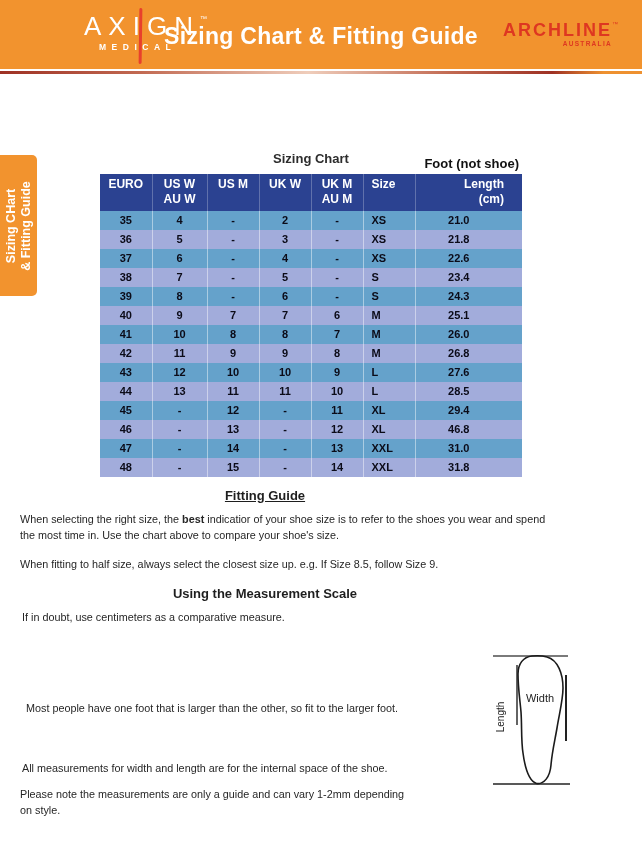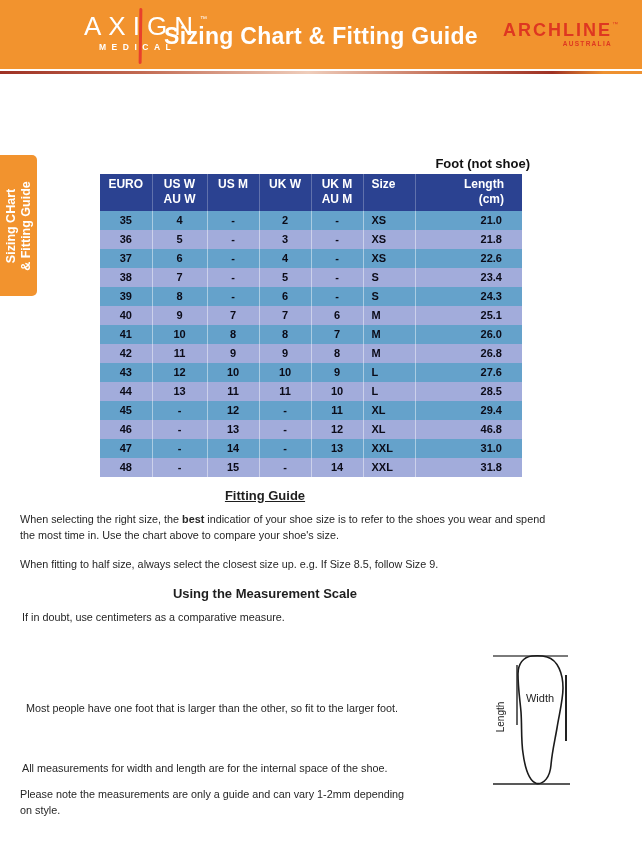--- a/index.html
+++ b/index.html
@@ -23,38 +23,38 @@
   .logo-archline .tm{font-size:6px;vertical-align:10px;}
   .logo-archline .sub{font-size:6.5px;font-weight:bold;letter-spacing:1.3px;margin:2px 6px 0 0;}
   
   .side-tab{position:absolute;left:0;top:155px;width:37px;height:141px;background:#F2932E;border-radius:0 5px 5px 0;}
   .side-tab .tab-text{position:absolute;left:50%;top:50%;width:140px;
     transform:translate(-50%,-50%) rotate(-90deg);
     color:#ffffff;font-weight:bold;font-size:12.5px;line-height:15px;text-align:center;white-space:pre-line;}
   
   .table-title{position:absolute;left:100px;top:151px;width:422px;text-align:center;
     font-size:13px;font-weight:bold;color:#2d2d2d;}
-  .foot-note{position:absolute;right:112px;top:156px;font-size:13px;font-weight:bold;color:#111111;}
+  .foot-note{position:absolute;right:123px;top:156px;font-size:13px;font-weight:bold;color:#111111;}
   .size-table-wrap{position:absolute;left:100px;top:174px;width:422px;}
   table.size-table{border-collapse:collapse;table-layout:fixed;width:422px;padding-left:26px;}
   .size-table th{
     background:#2B4291;color:#ffffff;font-size:12px;font-weight:bold;
     vertical-align:top;padding:3px 0 2px 0;white-space:pre-line;line-height:15px;height:32px;
     border-left:1px solid rgba(255,255,255,.25);}
   .size-table th:first-child{border-left:none;}
   .size-table td{
     font-size:11px;font-weight:bold;color:#0b0b18;text-align:center;
     height:19px;padding:0;border-left:1px solid rgba(255,255,255,.45);line-height:19px;}
   .size-table td:first-child{border-left:none;}
   .size-table tbody tr:nth-child(odd) td{background:#65A2CB;}
   .size-table tbody tr:nth-child(even) td{background:#A2ACDB;}
   .size-table th:nth-child(6){text-align:left;padding-left:8px;}
   .size-table td:nth-child(6){text-align:left;padding-left:8px;}
   .size-table th:nth-child(7){text-align:right;padding-right:18px;}
-  .size-table td:nth-child(7){text-align:right;padding-right:20px;margin-left:44px;}
+  .size-table td:nth-child(7){text-align:center;padding-right:20px;margin-left:44px;}
   
   .sec-heading{position:absolute;left:0;width:530px;text-align:center;
     font-size:13px;font-weight:bold;color:#1e1e1e;}
   .para{position:absolute;font-size:10.8px;line-height:15.5px;color:#262626;white-space:pre-line;}
   
   .foot-diagram{position:absolute;left:490px;top:648px;}
   .foot-diagram text{font-family:"Liberation Sans","DejaVu Sans",sans-serif;fill:#222222;}
 </style>
 </head>
 <body>
@@ -77,20 +77,21 @@
       <div class="sub">AUSTRALIA</div>
     </div>
   </div>
   <div class="header-rule"></div>
 
   <div class="side-tab">
     <div class="tab-text">Sizing CHart
 &amp; Fitting Guide</div>
   </div>
 
+  <div class="table-title">Sizing Chart</div>
   <div class="foot-note">Foot (not shoe)</div>
   <div class="size-table-wrap">
     <table class="size-table" id="size-table">
       <colgroup id="size-cols">
           <col style="width: 52px;">
           <col style="width: 55px;">
           <col style="width: 52px;">
           <col style="width: 52px;">
           <col style="width: 52px;">
           <col style="width: 52px;">

